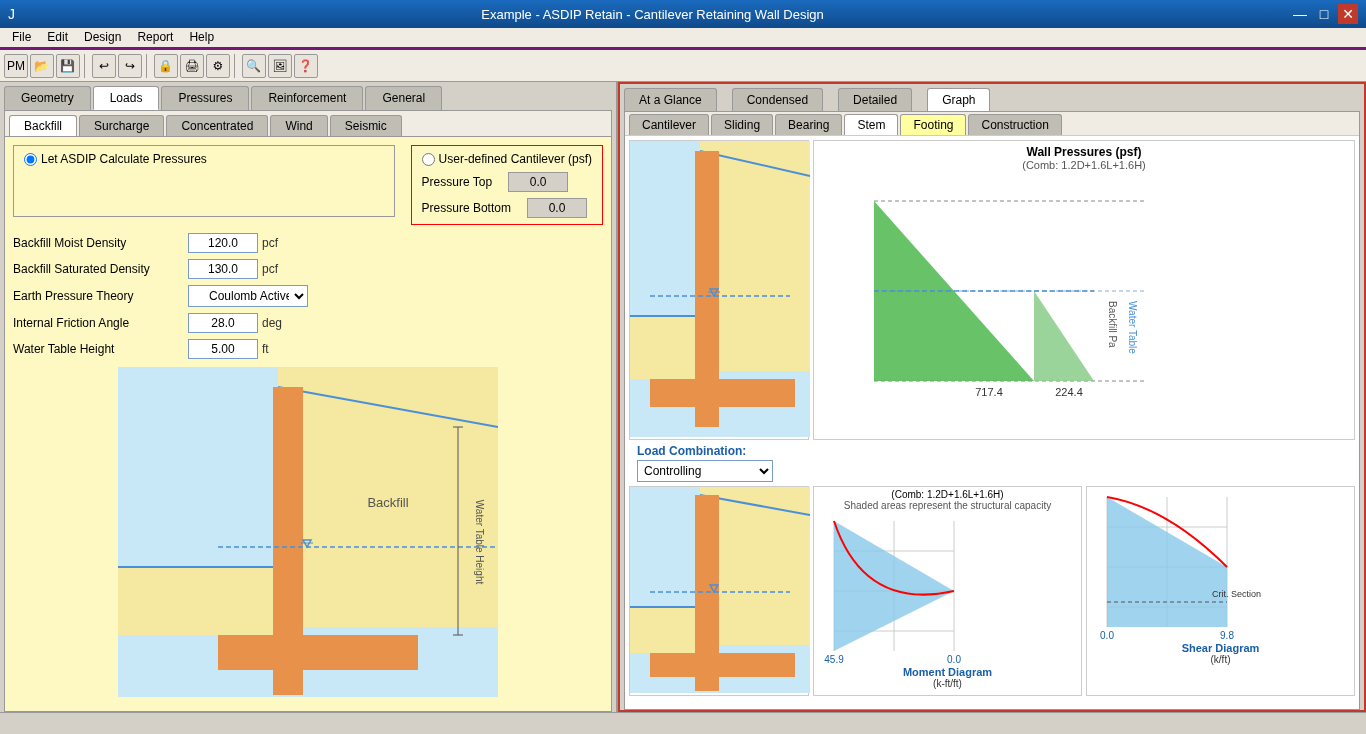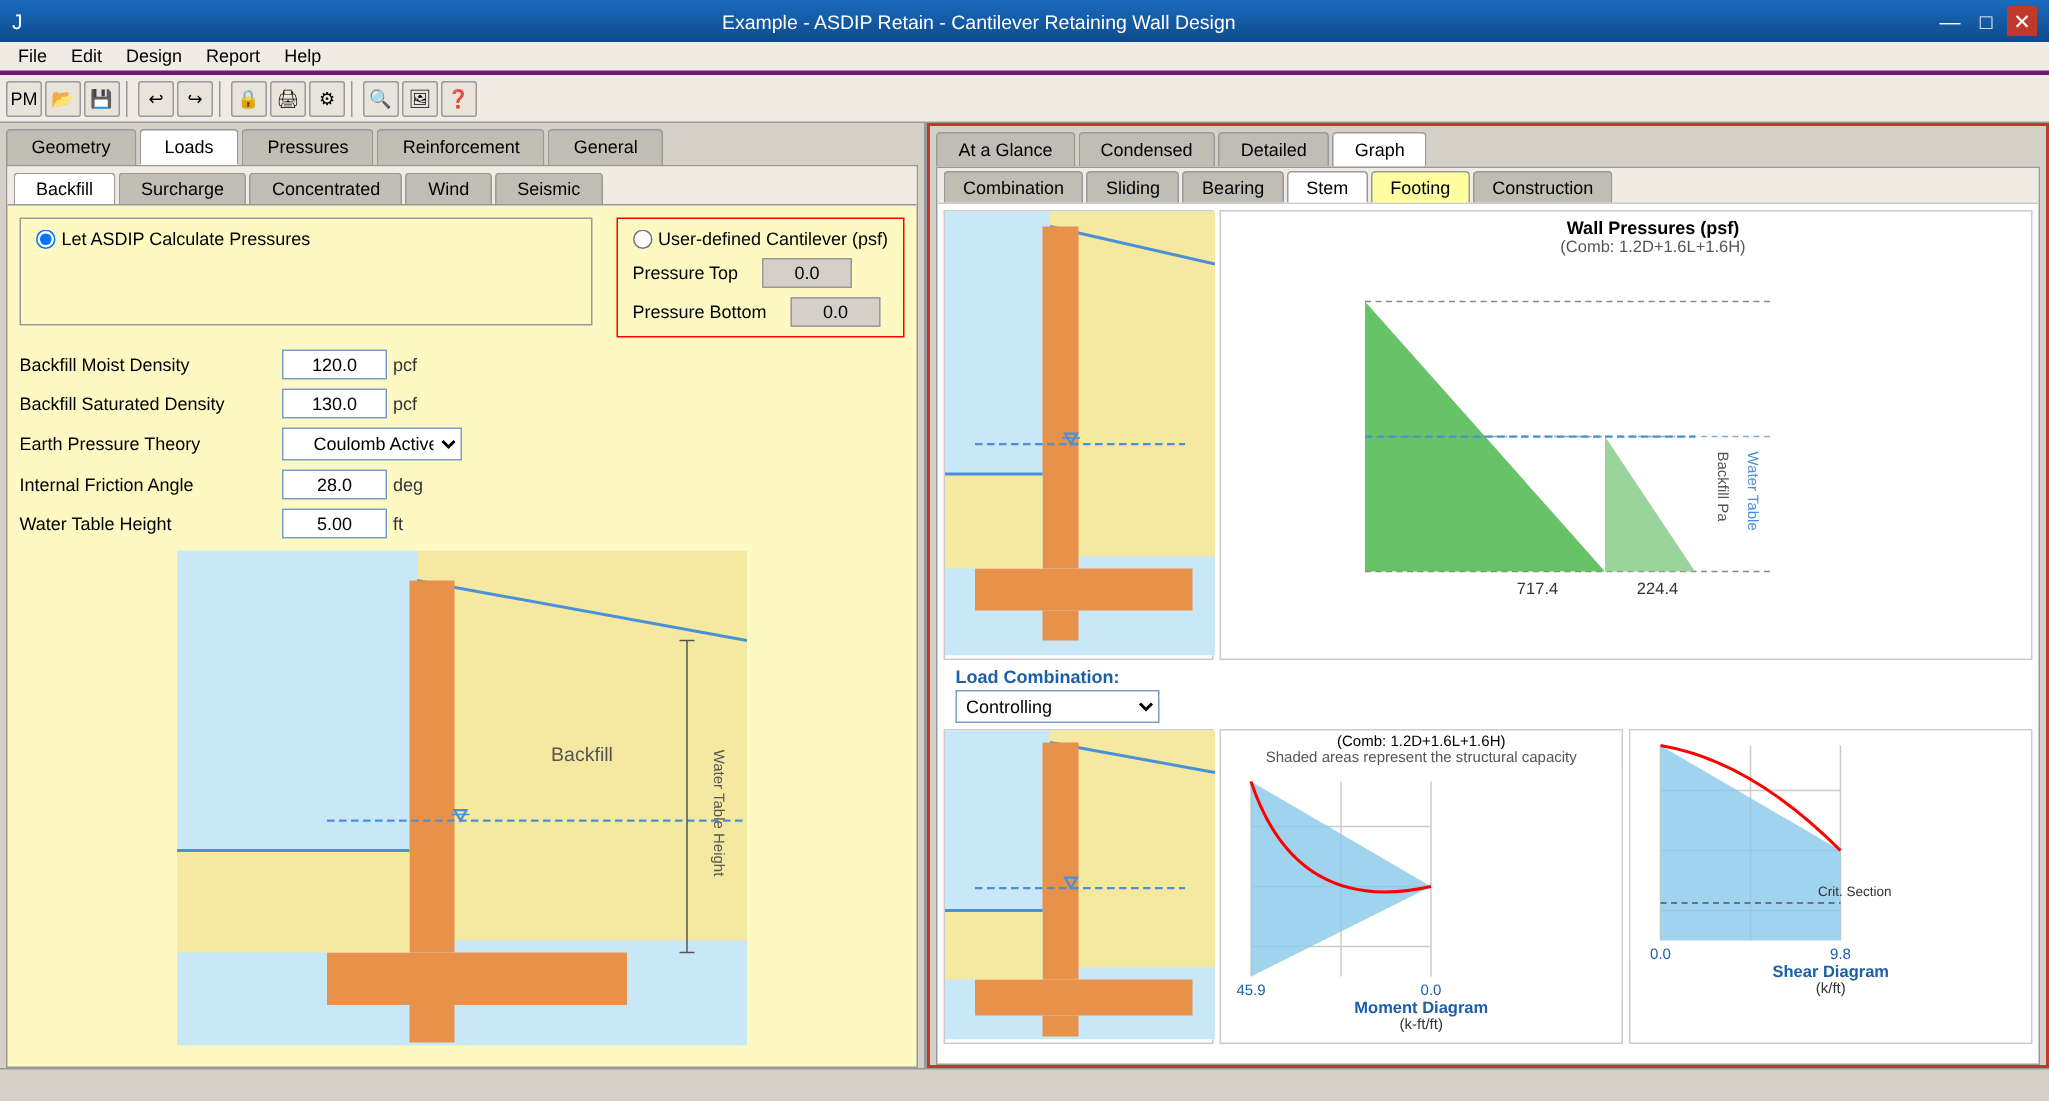--- a/index.html
+++ b/index.html
@@ -200,21 +200,21 @@
       padding: 4px 4px 0 4px;
     }
     .right-tab {
       padding: 4px 14px;
       background: #c0bdb5;
       border: 1px solid #999;
       border-bottom: none;
       cursor: pointer;
       font-size: 12px;
       border-radius: 3px 3px 0 0;
-      margin-right: 2px;
+      margin-right: 15px;
       text-align: right;
     }
     .right-tab.active {
       background: white;
     }
 
     .right-content {
       background: white;
       flex: 1;
       display: flex;
@@ -434,21 +434,21 @@
     <div class="right-tab-strip">
       <div class="right-tab">At a Glance</div>
       <div class="right-tab">Condensed</div>
       <div class="right-tab">Detailed</div>
       <div class="right-tab active">Graph</div>
     </div>
 
     <div class="right-content">
 
       <div class="right-sub-tabs">
-        <div class="right-sub-tab">Combination</div>
+        <div class="right-sub-tab">Cantilever</div>
         <div class="right-sub-tab">Sliding</div>
         <div class="right-sub-tab">Bearing</div>
         <div class="right-sub-tab active">Stem</div>
         <div class="right-sub-tab yellow">Footing</div>
         <div class="right-sub-tab">Construction</div>
       </div>
 
       <div class="graph-area">
 
         <div style="display:flex; height:300px; gap:4px;">
@@ -462,21 +462,21 @@
               <rect x="20" y="238" width="145" height="28" fill="#e8914a"></rect>
               <rect x="65" y="266" width="24" height="20" fill="#e8914a"></rect>
               <rect x="0" y="175" width="65" height="63" fill="#f5e8a0"></rect>
               <line x1="0" y1="175" x2="65" y2="175" stroke="#4a90d9" stroke-width="2"></line>
               <line x1="20" y1="155" x2="160" y2="155" stroke="#4a90d9" stroke-width="1.5" stroke-dasharray="5,3"></line>
               <polygon points="80,148 88,148 84,155" fill="none" stroke="#4a90d9" stroke-width="1.5"></polygon>
               <line x1="78" y1="151" x2="90" y2="151" stroke="#4a90d9" stroke-width="1"></line>
             </svg>
           </div>
 
-          <div style="flex:1; border:1px solid #ccc; position:relative; background:white;padding-left:36px;">
+          <div style="flex:1; border:1px solid #ccc; position:relative; background:white;">
             <div style="text-align:center; padding-top:4px;">
               <div style="font-size:12px; font-weight:bold;">Wall Pressures (psf)</div>
               <div style="font-size:11px; color:#555;">(Comb: 1.2D+1.6L+1.6H)</div>
             </div>
             <svg width="100%" height="240" style="display:block;">
 
               <rect x="0" y="0" width="100%" height="240" fill="white"></rect>
 
               <line x1="60" y1="30" x2="330" y2="30" stroke="#888" stroke-width="1" stroke-dasharray="4,3"></line>
               <line x1="60" y1="120" x2="330" y2="120" stroke="#88a8d8" stroke-width="1" stroke-dasharray="4,3"></line>

